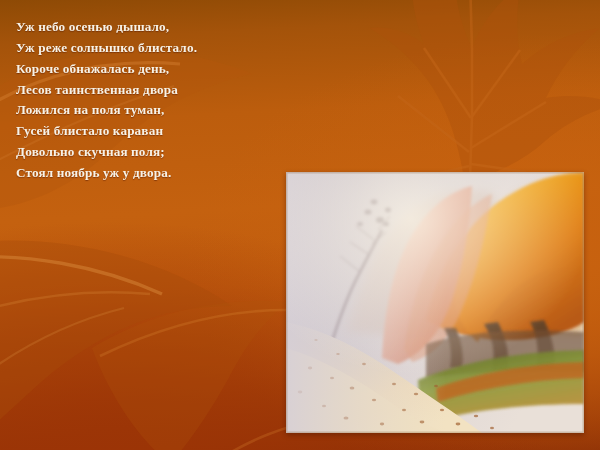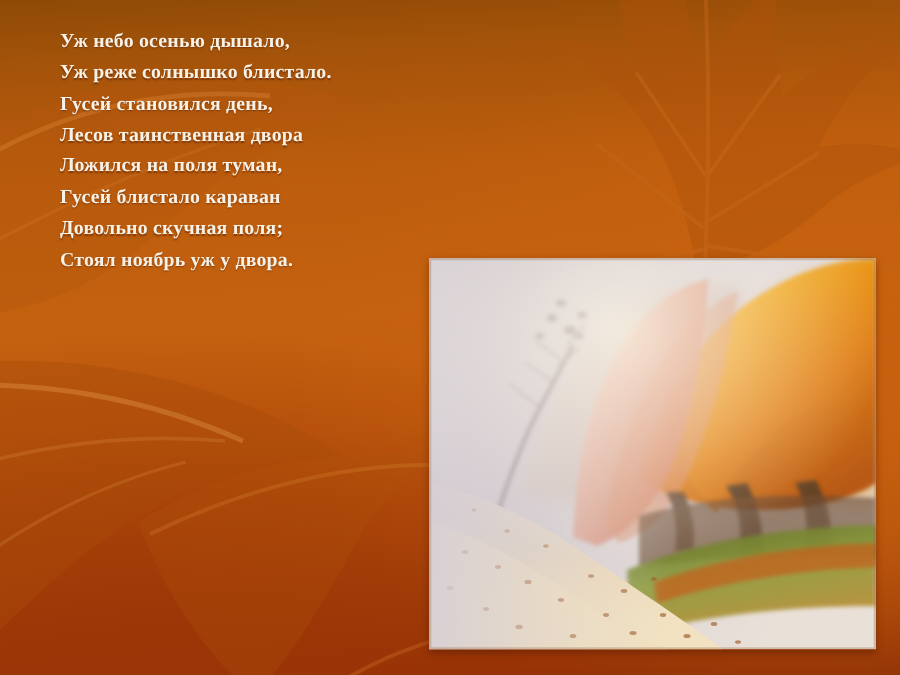--- a/index.html
+++ b/index.html
@@ -20,21 +20,21 @@
 
   
   .wm{position:absolute;pointer-events:none;}
   #wm-maple{left:258px;top:-34px;width:360px;height:235px;opacity:.85;}
   #wm-blade{left:-58px;top:34px;width:360px;height:182px;opacity:.75;}
   #wm-lower{left:-52px;top:232px;width:330px;height:235px;opacity:.8;}
   #wm-lower2{left:92px;top:292px;width:250px;height:180px;opacity:.6;}
 
   
   #poem{
-    position:absolute;left:40px;top:17px;width:262px;
+    position:absolute;left:16px;top:17px;width:262px;
     z-index:5;
   }
   .poem-line{
     color:#f7f2e7;
     font-size:13.2px;
     font-weight:bold;
     line-height:20.85px;
     letter-spacing:.15px;
     white-space:nowrap;
     text-shadow:0 1px 1px rgba(90,28,3,.55);
@@ -84,21 +84,21 @@
 
   <svg class="wm" id="wm-lower2" viewBox="0 0 250 180" preserveAspectRatio="none">
     <path d="M0,56 C56,22 126,4 196,10 C174,28 156,50 142,76 C124,110 104,142 78,172 C46,146 18,104 0,56 Z" fill="#b0540c" opacity=".45"></path>
     <path d="M8,64 C70,34 134,18 194,18" stroke="#d6832f" stroke-width="2.6" fill="none" opacity=".5"></path>
     <path d="M126,168 C158,148 190,134 236,126" stroke="#d6832f" stroke-width="2.6" fill="none" opacity=".45"></path>
   </svg>
 
   <div id="poem">
     <div class="poem-line">Уж небо осенью дышало,</div>
     <div class="poem-line">Уж реже солнышко блистало.</div>
-    <div class="poem-line">Гусей становился день,</div>
+    <div class="poem-line">Короче обнажалась день,</div>
     <div class="poem-line">Лесов таинственная двора</div>
     <div class="poem-line">Ложился на поля туман,</div>
     <div class="poem-line">Гусей блистало караван</div>
     <div class="poem-line">Довольно скучная поля;</div>
     <div class="poem-line">Стоял ноябрь уж у двора.</div>
   </div>
 
   <div id="photo">
     <svg viewBox="0 0 298 261" preserveAspectRatio="none">
       <defs>

